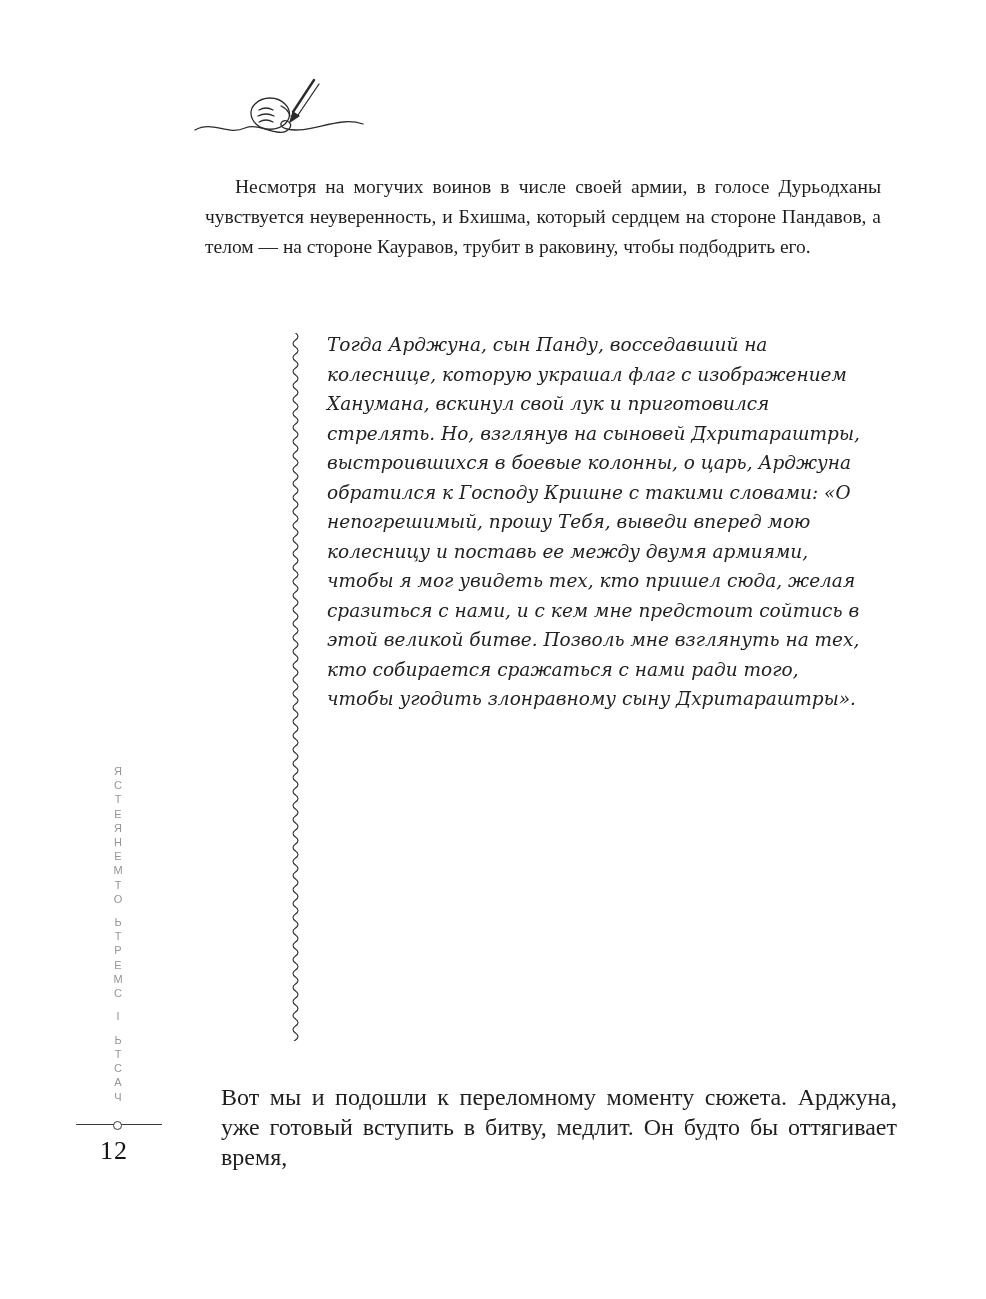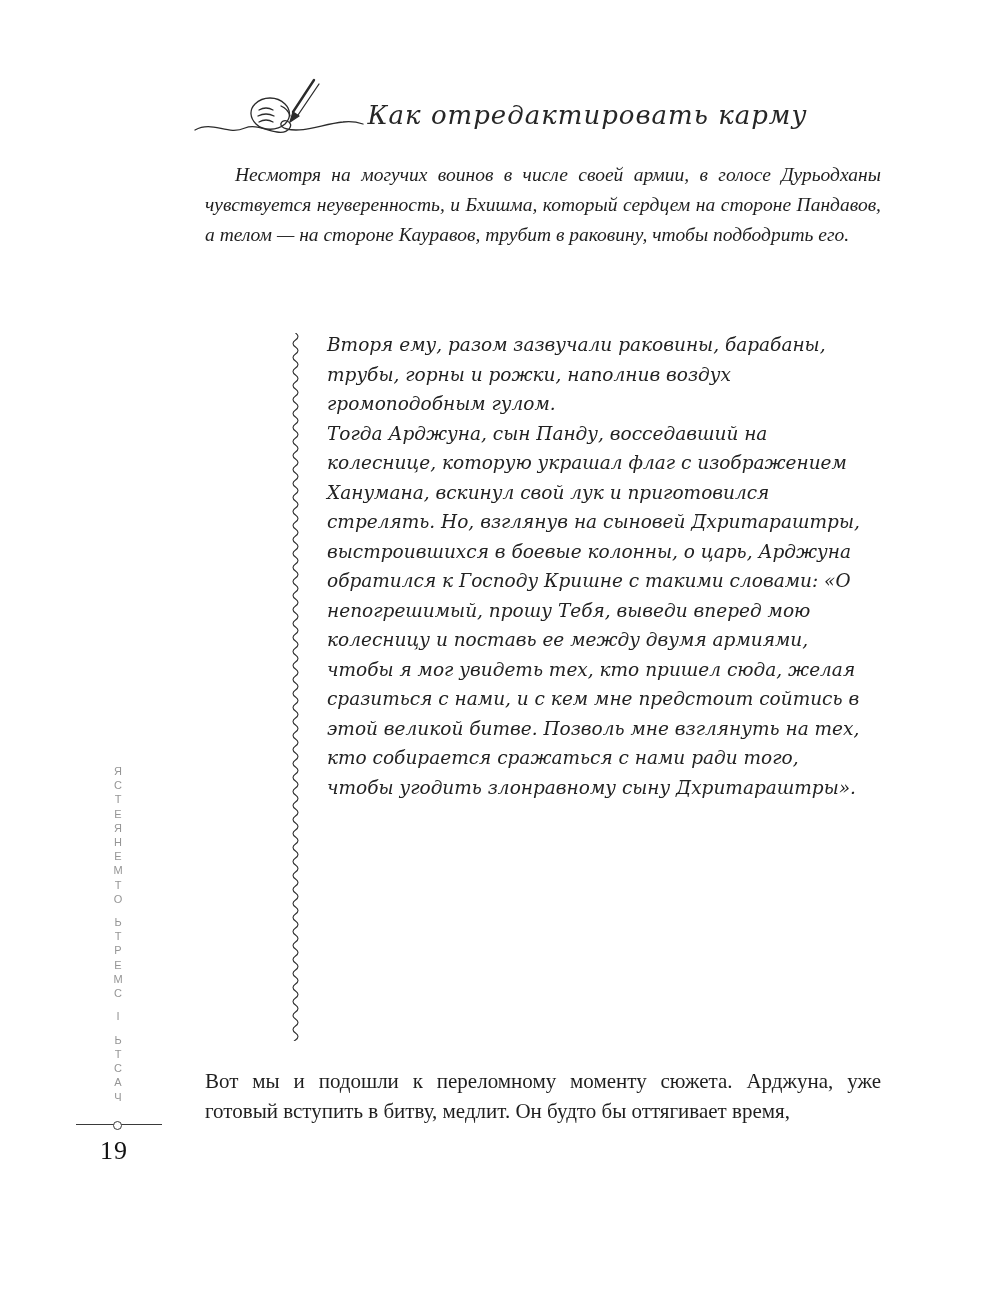--- a/index.html
+++ b/index.html
@@ -26,29 +26,28 @@
     font-family: "DejaVu Serif", serif;
     font-style: italic;
     font-size: 26px;
     letter-spacing: 1px;
     color: #262626;
     white-space: nowrap;
   }
   .intro {
     position: absolute;
     left: 205px;
-    top: 160px;
+    top: 172px;
     width: 676px;
     font-size: 19.5px;
     line-height: 30px;
     text-align: justify;
     text-indent: 30px;
     hyphens: auto;
     margin: 0;
-    font-style: italic;
   }
   .quote {
     position: absolute;
     left: 291px;
     top: 330px;
     width: 590px;
   }
   .quote-squiggle {
     position: absolute;
     left: 0;
@@ -64,25 +63,25 @@
     color: #222222;
     text-align: left;
     hyphens: auto;
   }
   .quote-text p { margin: 0; }
   .closing {
     position: absolute;
     left: 205px;
     top: 1066px;
     width: 676px;
-    font-size: 21px;
+    font-size: 24px;
     line-height: 30px;
     text-align: justify;
     hyphens: auto;
-    margin: 0;
+    margin: 16px;
   }
   .vertical-text {
     position: absolute;
     left: 106px;
     top: 766px;
     width: 24px;
     display: flex;
     flex-direction: column;
     align-items: center;
     gap: 3.2px;
@@ -129,30 +128,28 @@
     <g fill="none" stroke="#2b2b2b" stroke-width="1.3" stroke-linecap="round" stroke-linejoin="round">
       <path d="M121 2 L100 34" stroke-width="2.4"></path>
       <path d="M126 6 L105 37"></path>
       <path d="M100 34 L97 44 L106 38 Z" fill="#2b2b2b"></path>
       <path d="M62 26 C 70 18, 84 18, 92 26 C 98 32, 98 40, 92 46 C 84 53, 70 53, 63 46 C 57 40, 56 32, 62 26 Z" fill="#ffffff"></path>
       <path d="M66 32 Q73 28 80 32 M65 38 Q73 34 81 38 M66 44 Q73 40 80 44 M88 28 Q95 31 97 38"></path>
       <path d="M2 52 C 20 42, 34 58, 52 50 C 62 46, 72 52, 84 54 C 96 56, 102 46, 94 43 C 88 41, 84 49, 94 51 C 110 55, 130 46, 150 44 C 158 43, 164 44, 170 46"></path>
     </g>
   </svg>
 
-  <div class="chapter-title">Как отредактировать карму</div>
 
   <p class="intro">Несмотря на могучих воинов в числе своей армии, в голосе Дурьодханы чувствуется неуверенность, и Бхишма, который сердцем на стороне Пандавов, а телом — на стороне Кауравов, трубит в раковину, чтобы подбодрить его.</p>
 
   <div class="quote">
     <svg class="quote-squiggle" width="10" height="708" viewBox="0 0 10 708">
       <path fill="none" stroke="#2e2e2e" stroke-width="1.1" d="M4.5 0 q5 3.5 0 7 t0 7 t0 7 t0 7 t0 7 t0 7 t0 7 t0 7 t0 7 t0 7 t0 7 t0 7 t0 7 t0 7 t0 7 t0 7 t0 7 t0 7 t0 7 t0 7 t0 7 t0 7 t0 7 t0 7 t0 7 t0 7 t0 7 t0 7 t0 7 t0 7 t0 7 t0 7 t0 7 t0 7 t0 7 t0 7 t0 7 t0 7 t0 7 t0 7 t0 7 t0 7 t0 7 t0 7 t0 7 t0 7 t0 7 t0 7 t0 7 t0 7 t0 7 t0 7 t0 7 t0 7 t0 7 t0 7 t0 7 t0 7 t0 7 t0 7 t0 7 t0 7 t0 7 t0 7 t0 7 t0 7 t0 7 t0 7 t0 7 t0 7 t0 7 t0 7 t0 7 t0 7 t0 7 t0 7 t0 7 t0 7 t0 7 t0 7 t0 7 t0 7 t0 7 t0 7 t0 7 t0 7 t0 7 t0 7 t0 7 t0 7 t0 7 t0 7 t0 7 t0 7 t0 7 t0 7 t0 7 t0 7 t0 7 t0 7 t0 7 t0 7"></path>
     </svg>
     <div class="quote-text">
-      <p>Вторя ему, разом зазвучали раковины, барабаны, трубы, горны и рожки, наполнив воздух громоподобным гулом.</p>
       <p>Тогда Арджуна, сын Панду, восседавший на колеснице, которую украшал флаг с изображением Ханумана, вскинул свой лук и приготовился стрелять. Но, взглянув на сыновей Дхритараштры, выстроившихся в боевые колонны, о царь, Арджуна обратился к Господу Кришне с такими словами: «О непогрешимый, прошу Тебя, выведи вперед мою колесницу и поставь ее между двумя армиями, чтобы я мог увидеть тех, кто пришел сюда, желая сразиться с нами, и с кем мне предстоит сойтись в этой великой битве. Позволь мне взглянуть на тех, кто собирается сражаться с нами ради того, чтобы угодить злонравному сыну Дхритараштры».</p>
     </div>
   </div>
 
   <p class="closing">Вот мы и подошли к переломному моменту сюжета. Арджуна, уже готовый вступить в битву, медлит. Он будто бы оттягивает время,</p>
 
   <div class="vertical-text">
       <span>Я</span>
       <span>С</span>
       <span>Т</span>
@@ -175,15 +172,15 @@
       <span class="v-space"></span>
       <span>Ь</span>
       <span>Т</span>
       <span>С</span>
       <span>А</span>
       <span>Ч</span>
     </div>
 
   <div class="footer-line"></div>
   <div class="footer-circle"></div>
-  <div class="page-number">19</div>
+  <div class="page-number">12</div>
 
 </div>
 
 </body></html>

